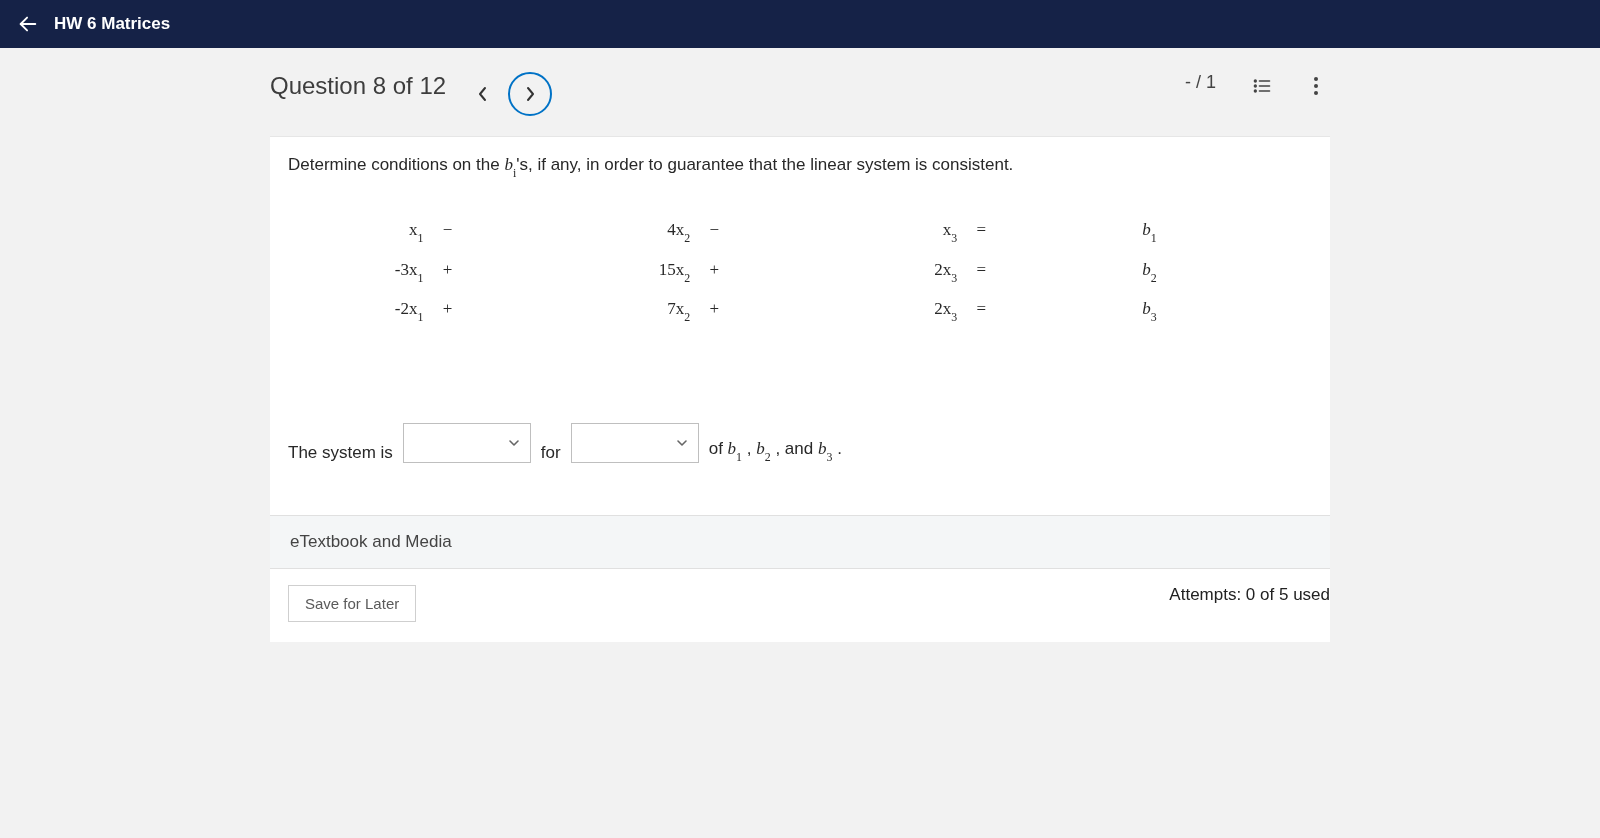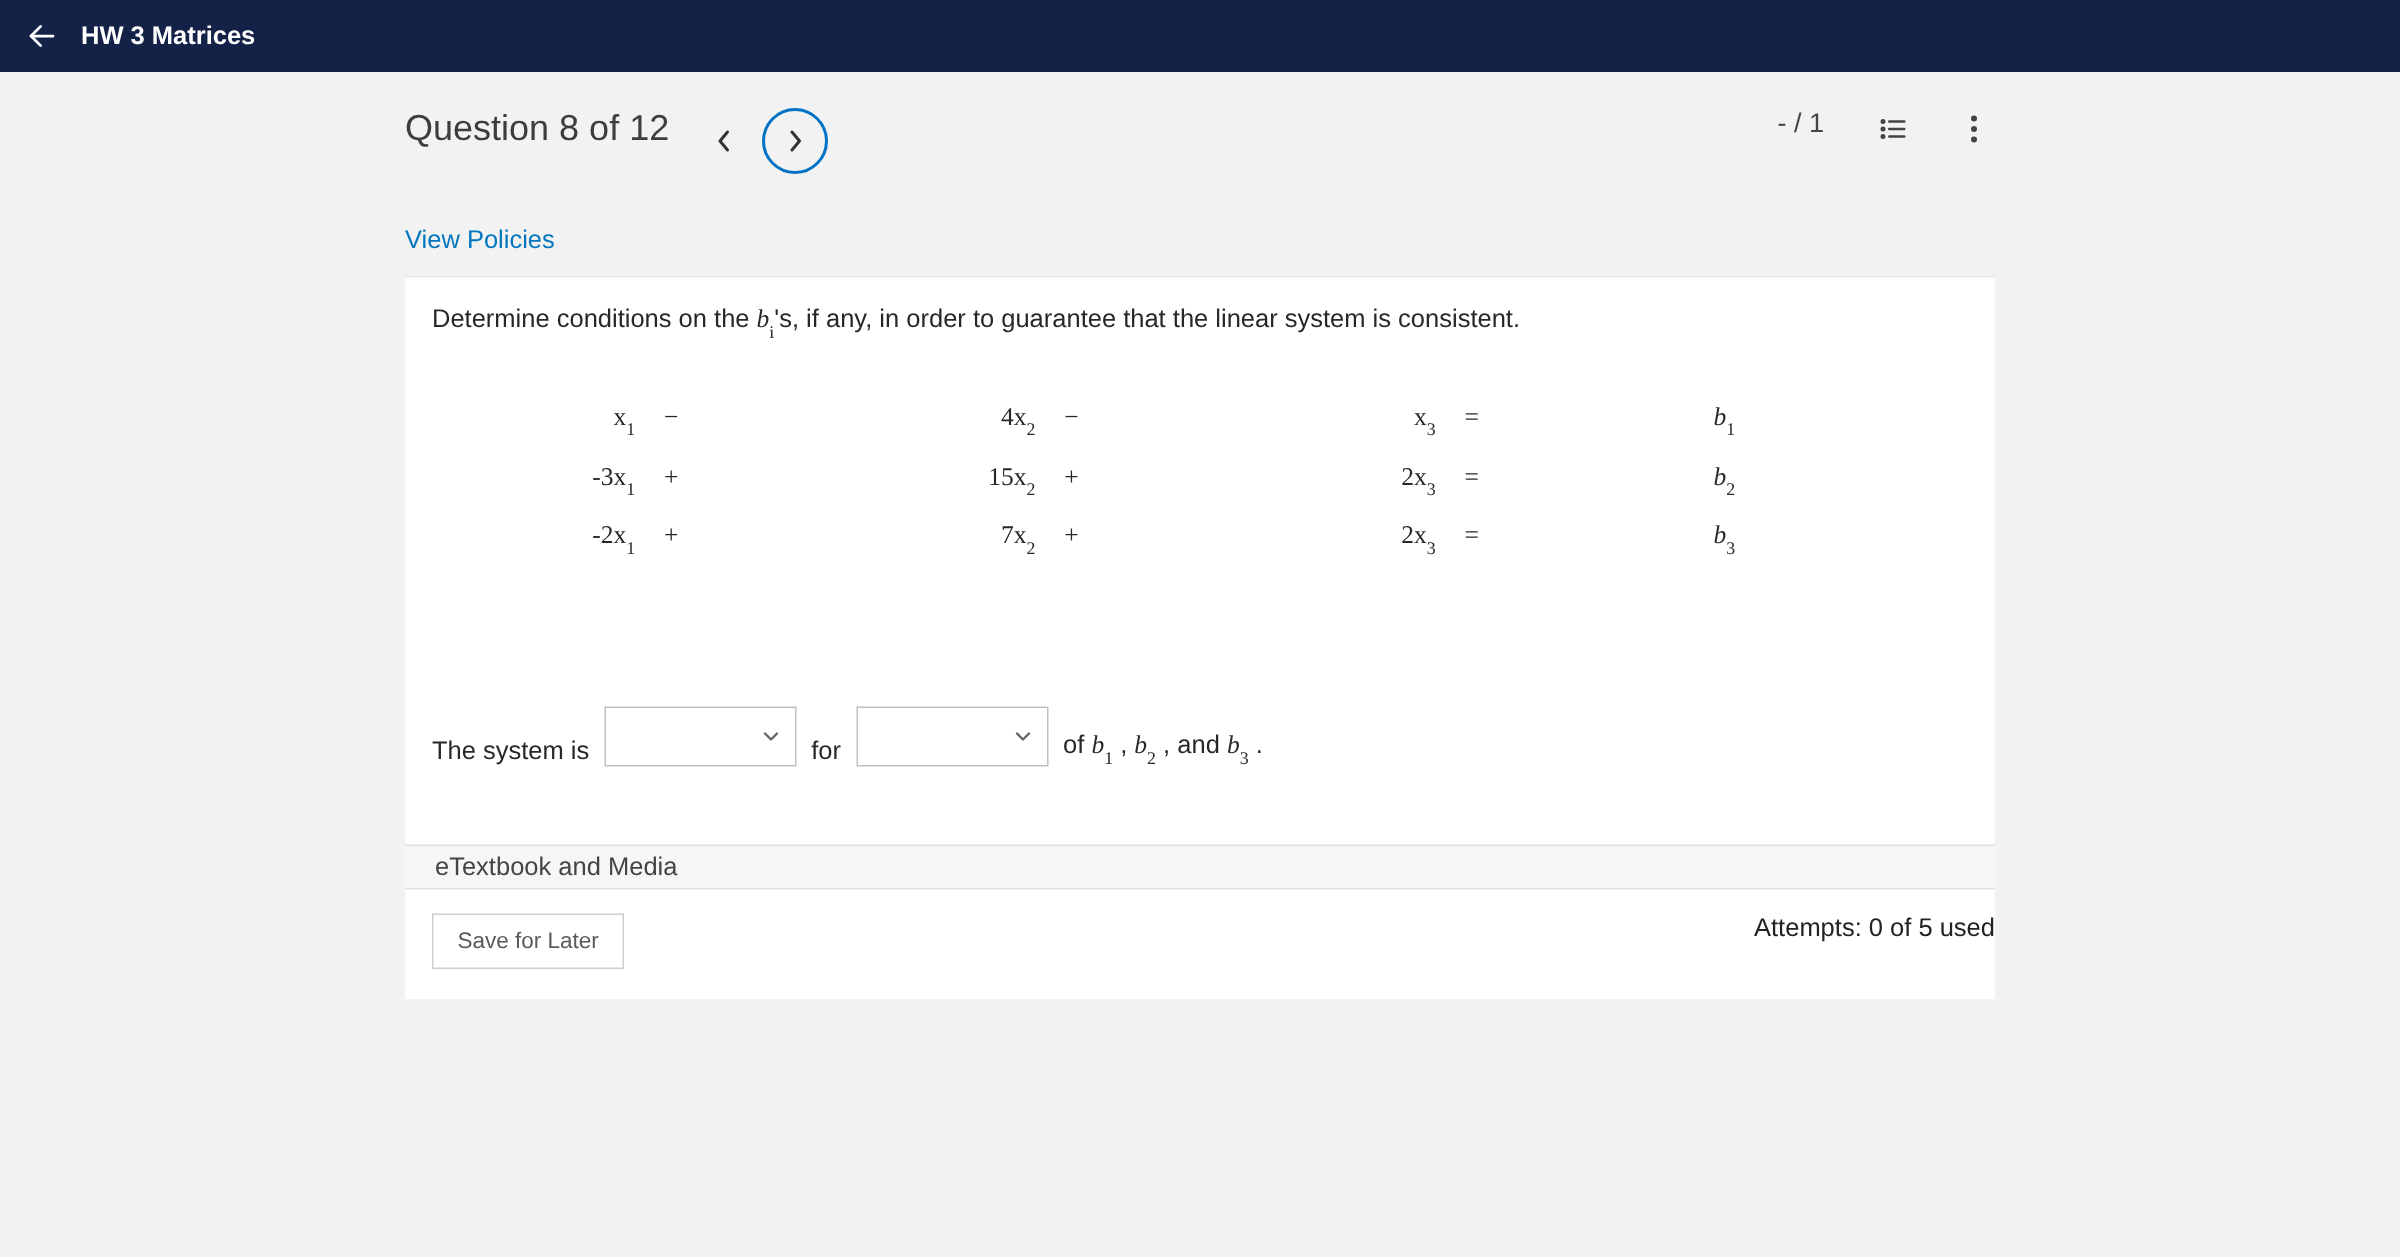--- a/index.html
+++ b/index.html
@@ -99,21 +99,21 @@
     display: flex; align-items: center; justify-content: flex-end;
     padding: 0 10px;
     cursor: pointer;
   }
   .select-box .chev { color: #666; }
 
   .resource-bar {
     background: #f4f6f7;
     border: 1px solid #e0e0e0;
     border-left: none; border-right: none;
-    padding: 4px 20px;
+    padding: 16px 20px;
     font-size: 17px; color: #444;
   }
   .footer-row {
     display: flex; gap: 14px;
     background: #fff;
     padding: 16px 0 20px 18px;
   }
   .btn-secondary {
     border: 1px solid #cfcfcf; background: #fff; color: #5a5a5a;
     padding: 9px 16px; font-size: 15px; cursor: pointer;
@@ -131,21 +131,21 @@
 </head>
 <body>
 
 <div class="topbar">
   <div class="back-arrow">
     <svg width="22" height="22" viewBox="0 0 24 24" fill="none" stroke="#fff" stroke-width="2" stroke-linecap="round" stroke-linejoin="round">
         <line x1="20" y1="12" x2="4" y2="12"></line>
         <polyline points="11 5 4 12 11 19"></polyline>
       </svg>
   </div>
-  <div class="page-title">HW 3 Matrices</div>
+  <div class="page-title">HW 6 Matrices</div>
 </div>
 
 <div class="content-wrap">
 
   <div class="question-header">
     <div class="q-label">Question 8 of 12</div>
     <div class="nav-arrows">
       <div class="arrow-btn">
         <svg width="12" height="18" viewBox="0 0 12 18" fill="none" stroke="#333" stroke-width="2" stroke-linecap="round" stroke-linejoin="round">
             <polyline points="8 3 3 9 8 15"></polyline>
@@ -171,23 +171,20 @@
     </div>
     <div class="icon-btn" style="margin-left:10px;">
       <svg width="6" height="20" viewBox="0 0 6 20" fill="#444">
           <circle cx="3" cy="3" r="2"></circle>
           <circle cx="3" cy="10" r="2"></circle>
           <circle cx="3" cy="17" r="2"></circle>
         </svg>
     </div>
   </div>
 
-  <div class="policies">
-    <a href="#">View Policies</a>
-  </div>
 
 
   <div class="panel">
     <div class="question-body">
 
       <div class="prompt">
         <span>Determine conditions on the </span><span class="ital">b<sub>i</sub></span><span>'s, if any, in order to guarantee that the linear system is consistent.</span>
       </div>
 
       <div class="eq-grid">

